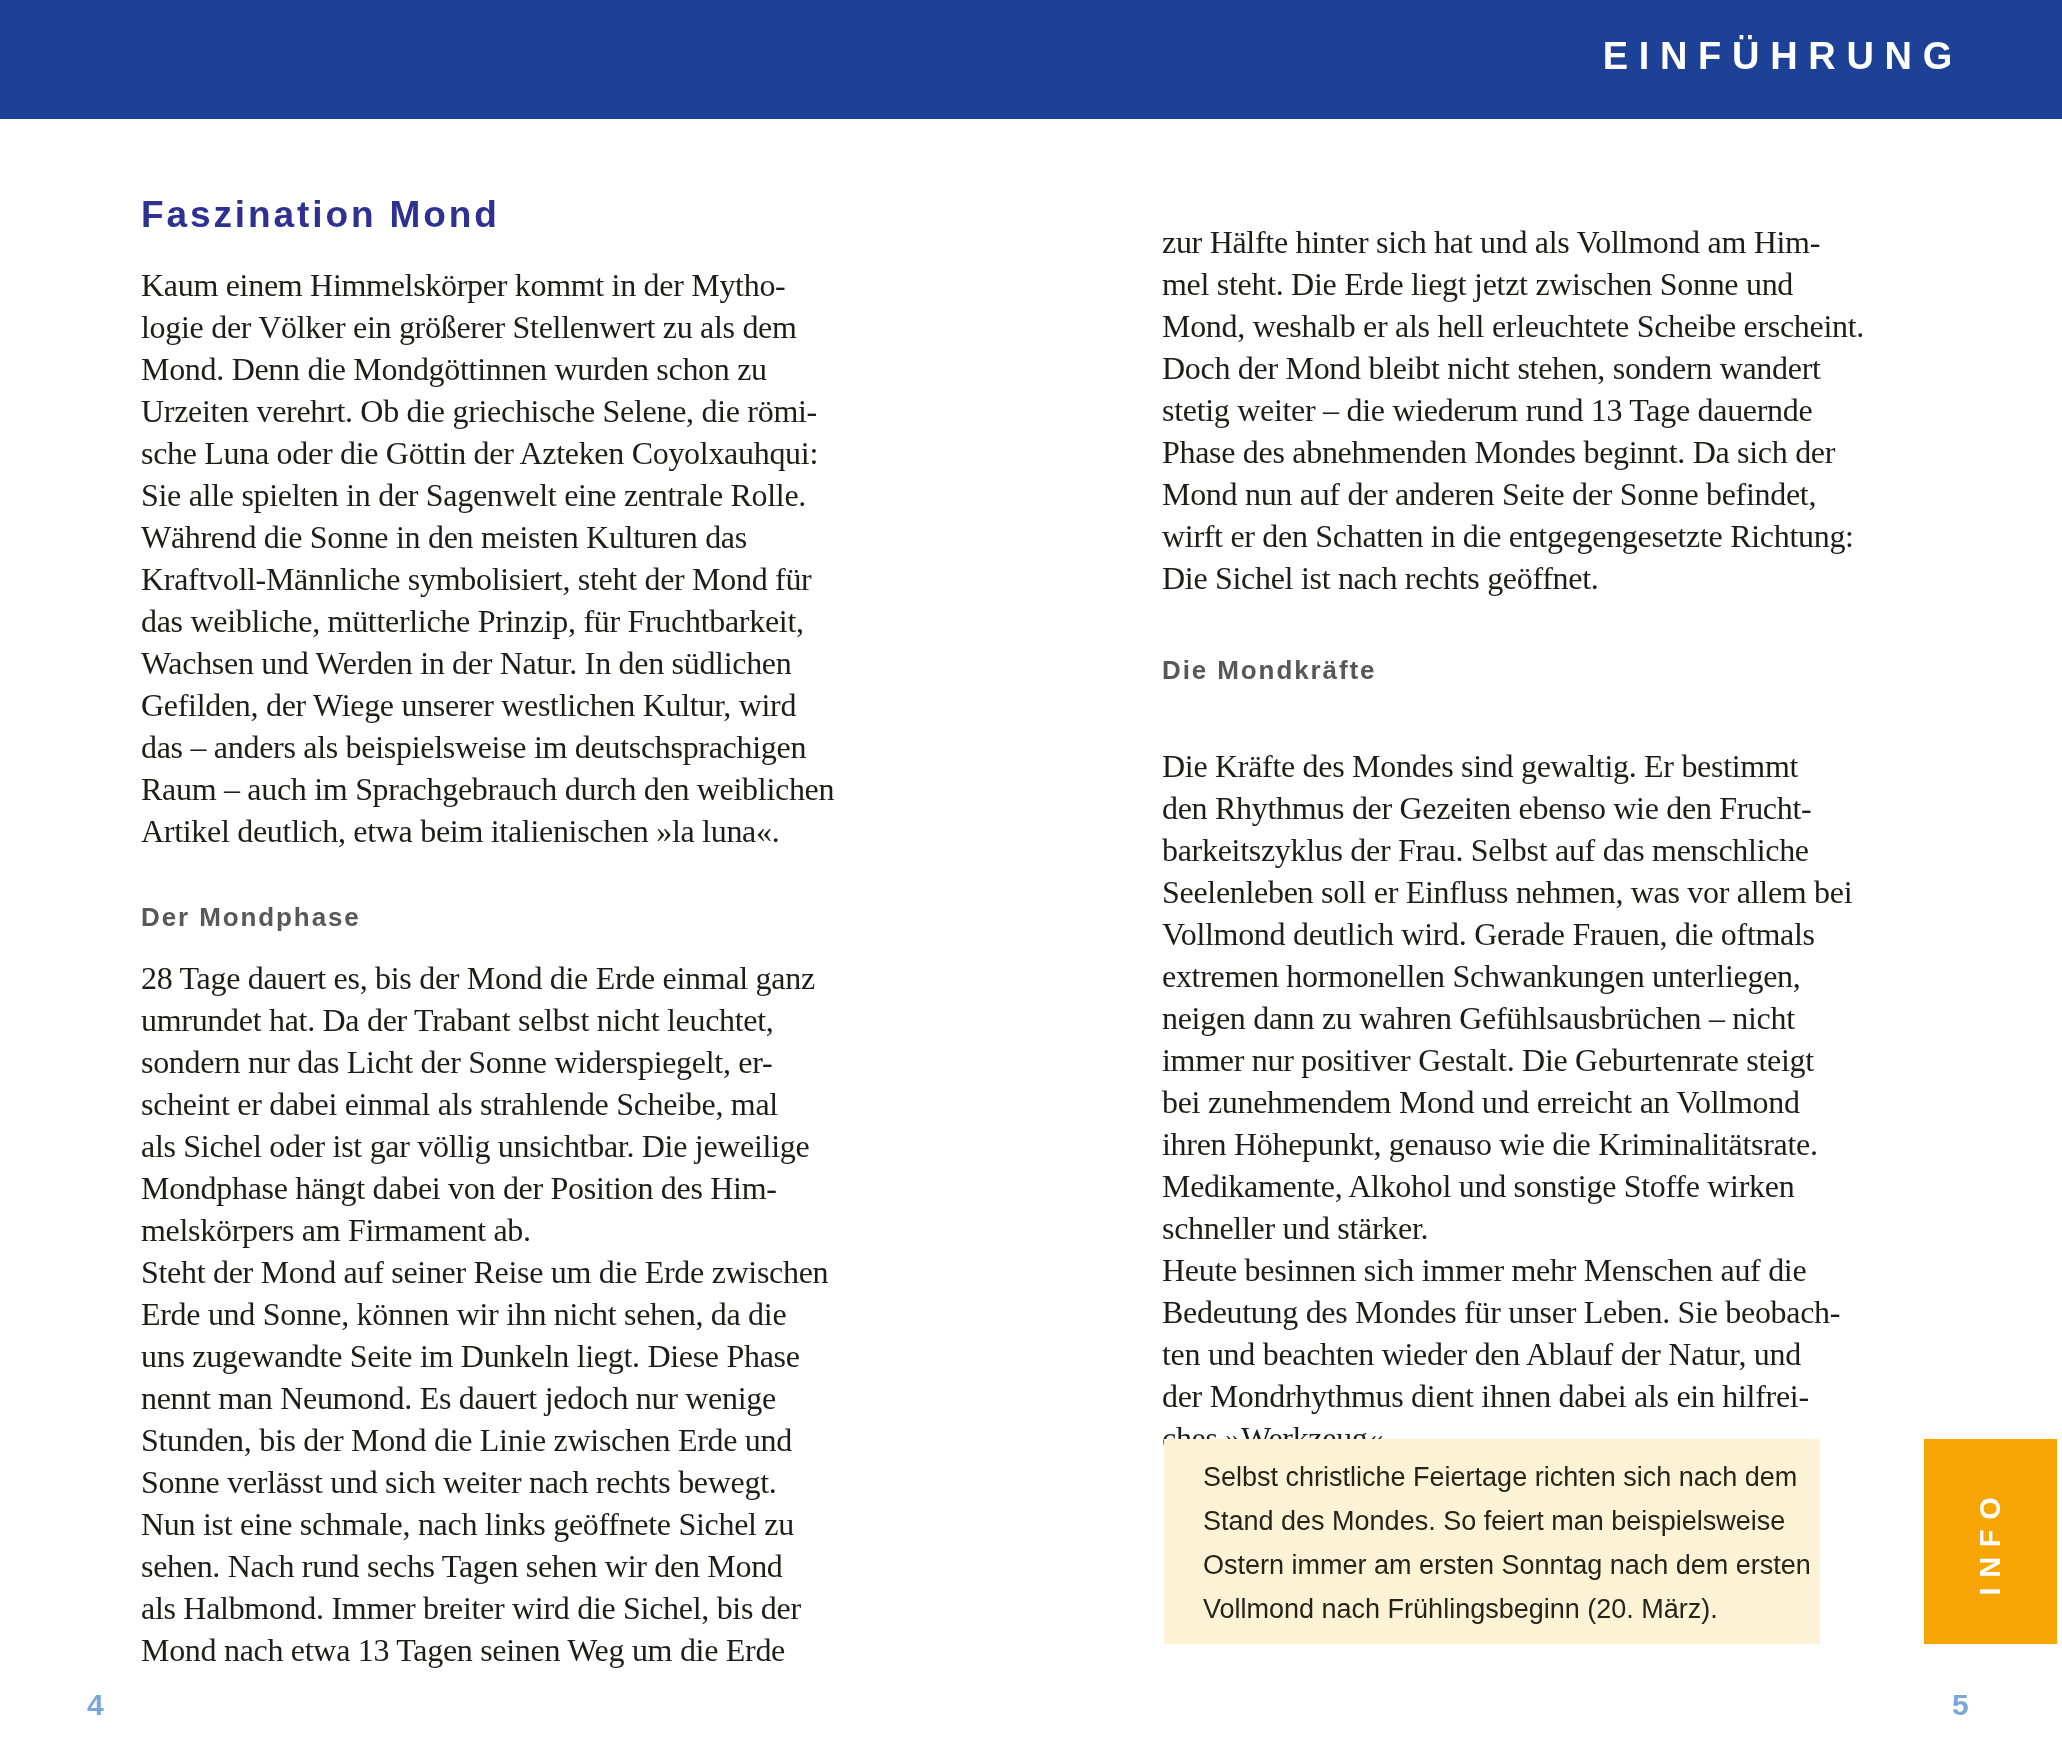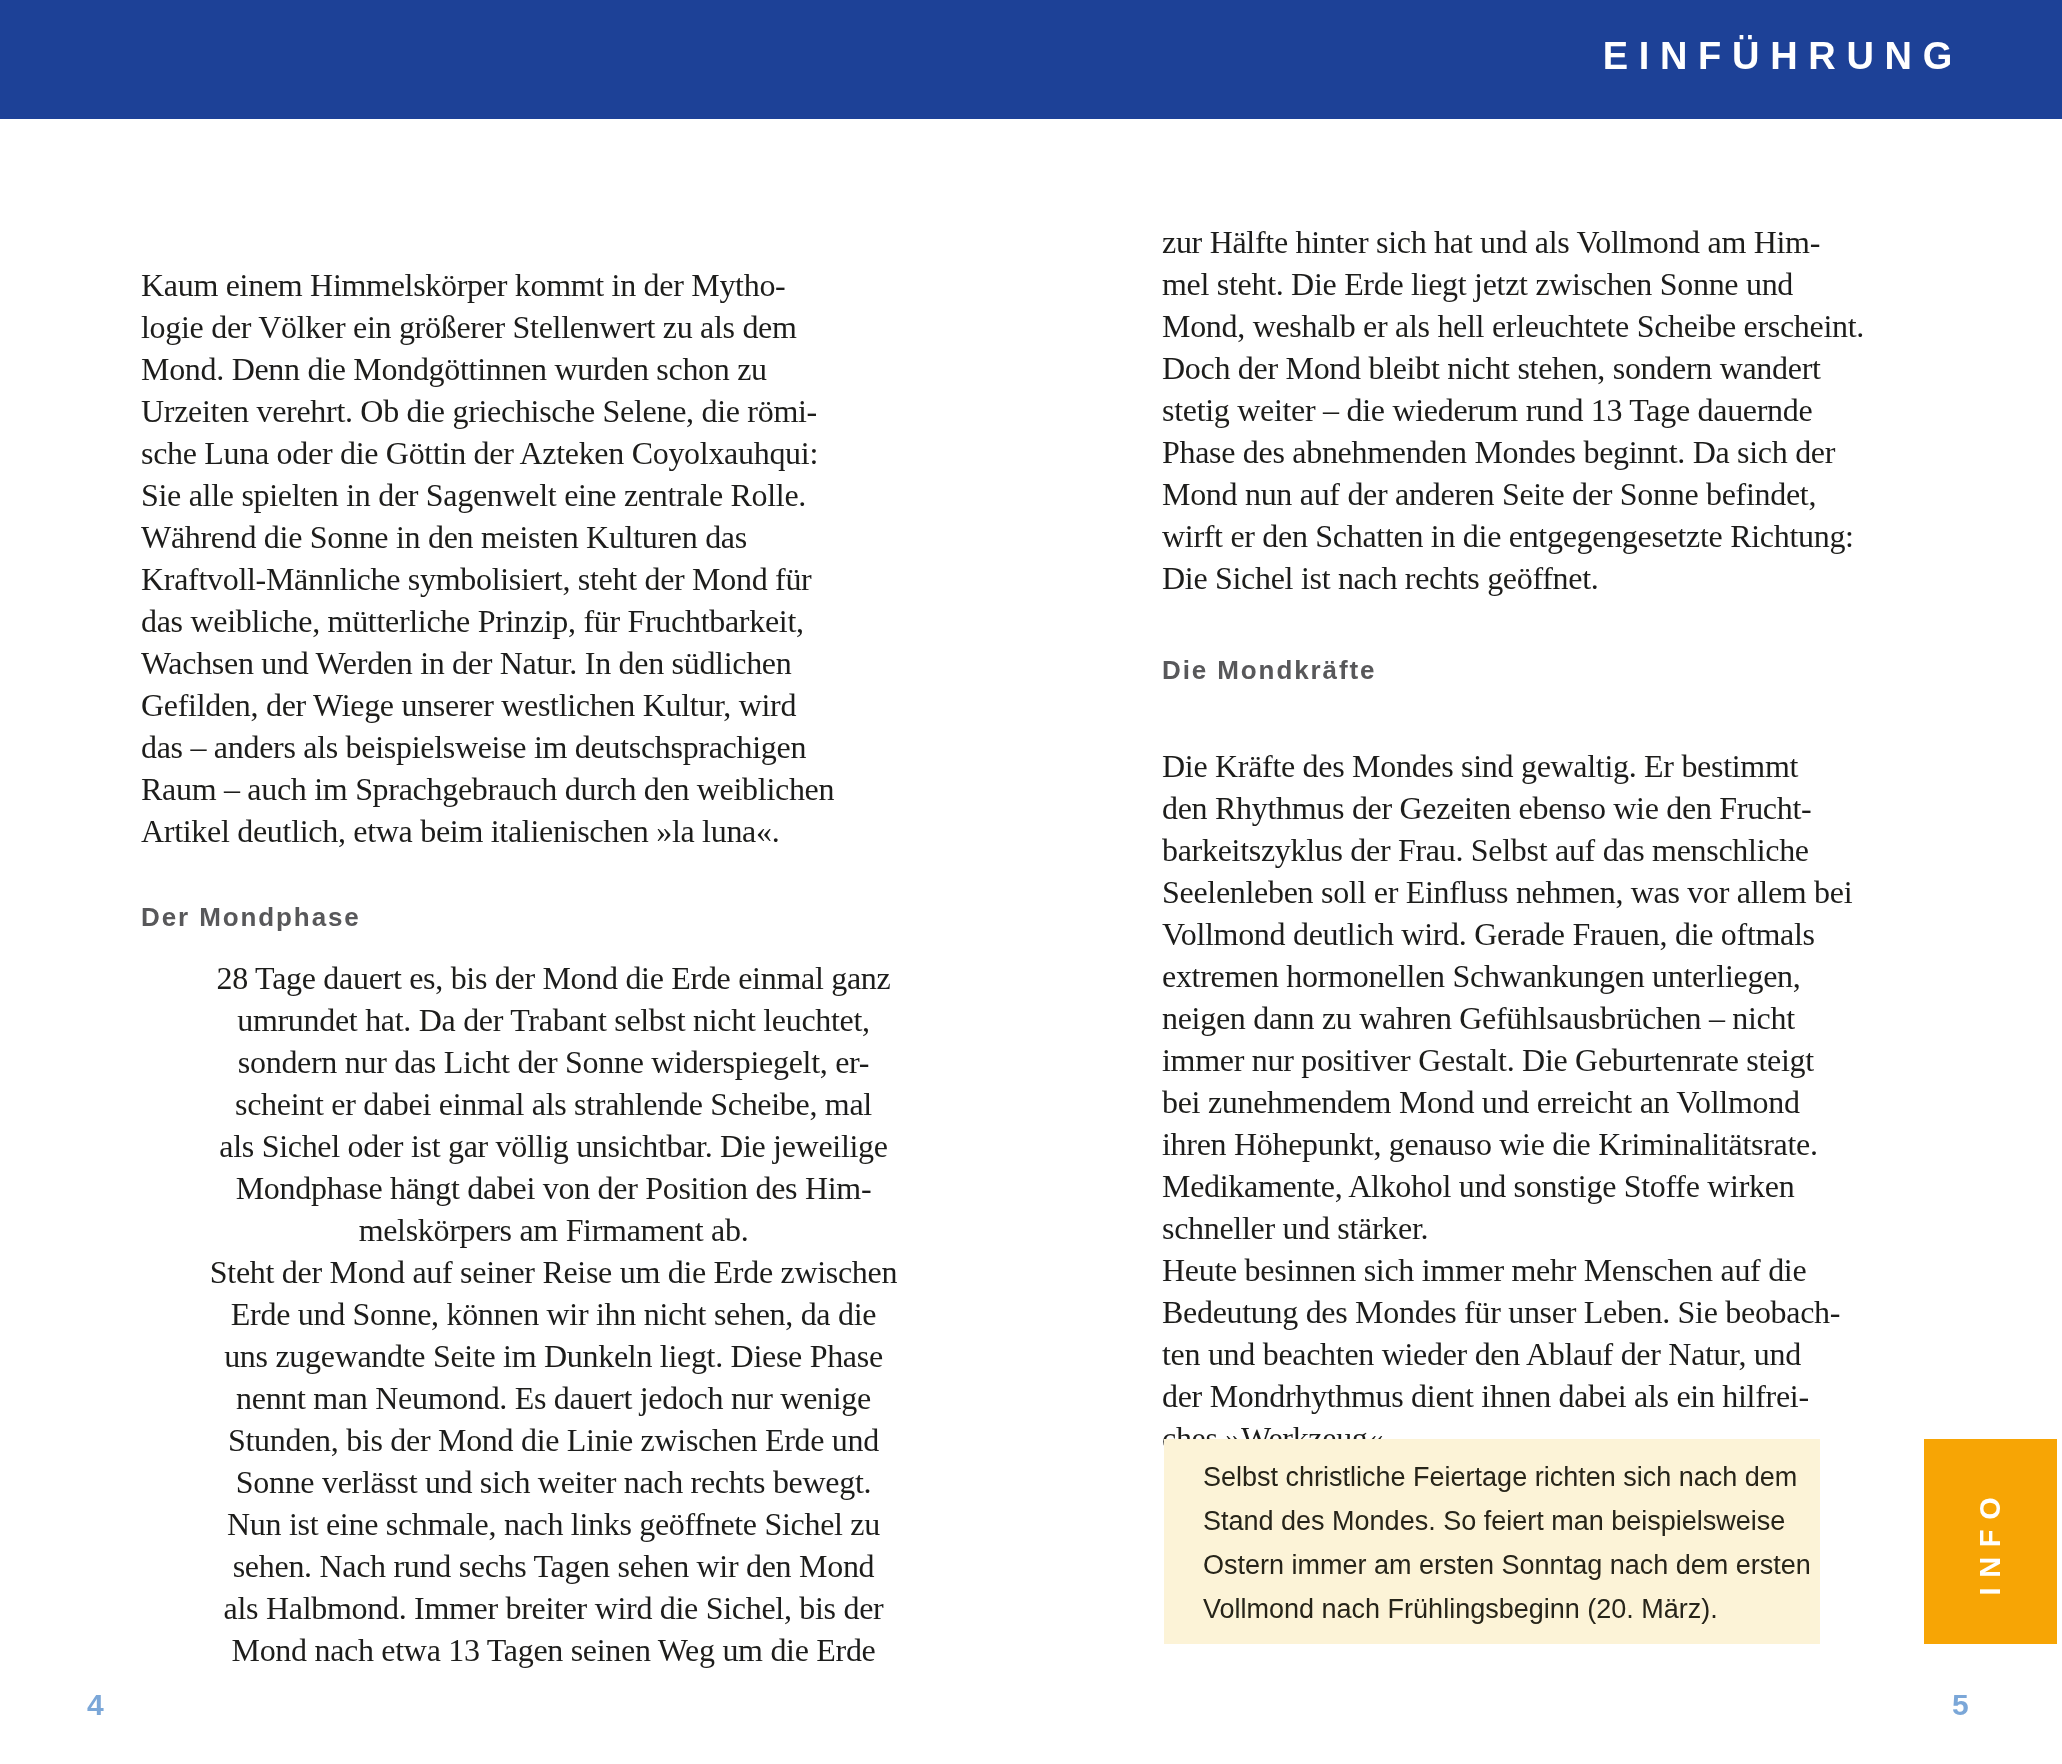--- a/index.html
+++ b/index.html
@@ -98,39 +98,40 @@
 </style>
 </head>
 <body>
 
 <div class="spread">
 
   <header class="topbar">
     <span class="topbar-label">EINFÜHRUNG</span>
   </header>
 
+  <h1 class="page-title">Faszination Mond</h1>
 
   <div class="bodytext" style="left:141px; top:264px;">Kaum einem Himmelskörper kommt in der Mytho-
 logie der Völker ein größerer Stellenwert zu als dem
 Mond. Denn die Mondgöttinnen wurden schon zu
 Urzeiten verehrt. Ob die griechische Selene, die römi-
 sche Luna oder die Göttin der Azteken Coyolxauhqui:
 Sie alle spielten in der Sagenwelt eine zentrale Rolle.
 Während die Sonne in den meisten Kulturen das
 Kraftvoll-Männliche symbolisiert, steht der Mond für
 das weibliche, mütterliche Prinzip, für Fruchtbarkeit,
 Wachsen und Werden in der Natur. In den südlichen
 Gefilden, der Wiege unserer westlichen Kultur, wird
 das – anders als beispielsweise im deutschsprachigen
 Raum – auch im Sprachgebrauch durch den weiblichen
 Artikel deutlich, etwa beim italienischen »la luna«.</div>
 
   <h2 class="subhead" style="left:141px; top:902px;">Der Mondphase</h2>
 
-  <div class="bodytext" style="left:141px; top:957px;text-align:center;">28 Tage dauert es, bis der Mond die Erde einmal ganz
+  <div class="bodytext" style="left:141px; top:957px;">28 Tage dauert es, bis der Mond die Erde einmal ganz
 umrundet hat. Da der Trabant selbst nicht leuchtet,
 sondern nur das Licht der Sonne widerspiegelt, er-
 scheint er dabei einmal als strahlende Scheibe, mal
 als Sichel oder ist gar völlig unsichtbar. Die jeweilige
 Mondphase hängt dabei von der Position des Him-
 melskörpers am Firmament ab.
 Steht der Mond auf seiner Reise um die Erde zwischen
 Erde und Sonne, können wir ihn nicht sehen, da die
 uns zugewandte Seite im Dunkeln liegt. Diese Phase
 nennt man Neumond. Es dauert jedoch nur wenige

